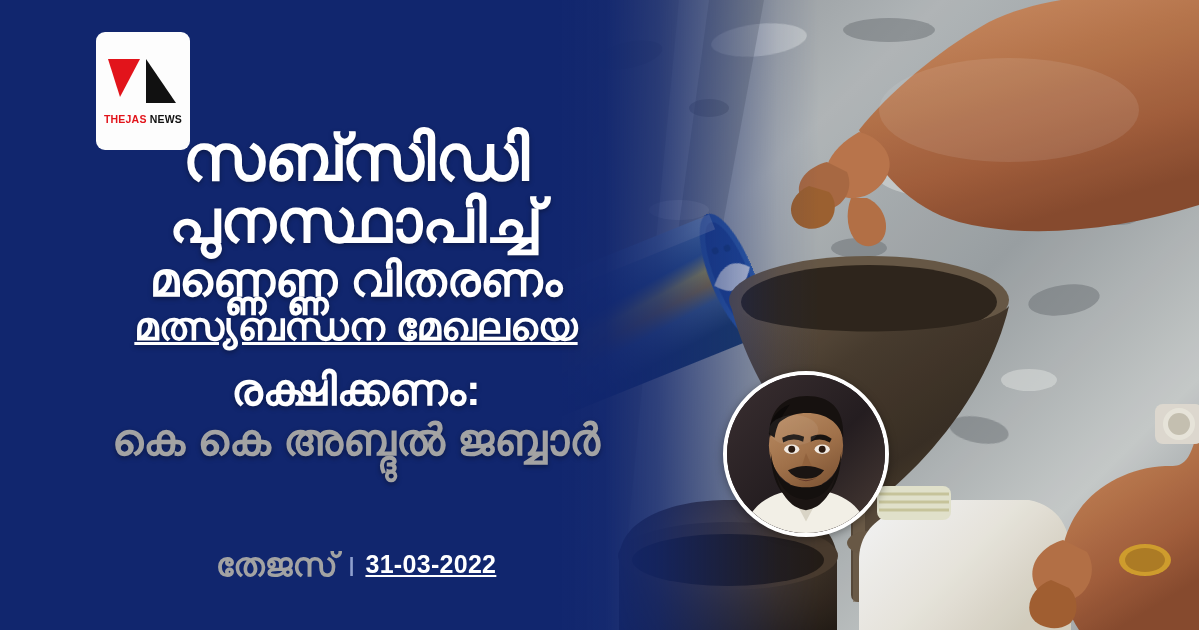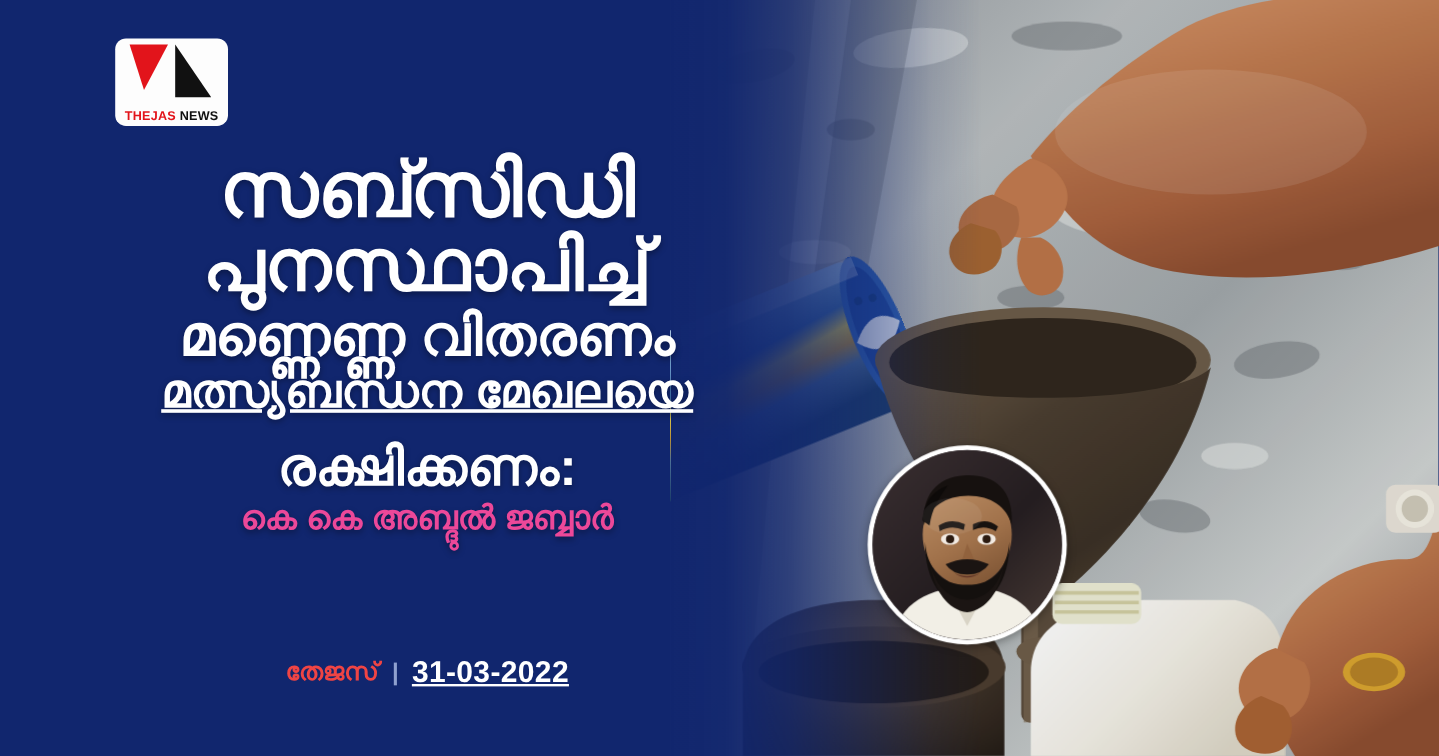--- a/index.html
+++ b/index.html
@@ -22,21 +22,21 @@
   #photo-fade {
     position:absolute; top:0; left:0; width:260px; height:630px;
     background:linear-gradient(to right,
        #11266e 0%, rgba(17,38,110,0.97) 18%, rgba(17,38,110,0.80) 38%,
        rgba(17,38,110,0.45) 62%, rgba(17,38,110,0.12) 84%, rgba(17,38,110,0) 100%);
     pointer-events:none;
   }
 
   
   #logo {
-    position:absolute; left:96px; top:32px; width:94px; height:73px;
+    position:absolute; left:96px; top:32px; width:94px; height:118px;
     background:#fdfdfd; border-radius:9px;
     display:flex; flex-direction:column; align-items:center; justify-content:center;
   }
   #logo-marks { width:74px; height:52px; display:block; }
   #logo-text {
     margin-top:5px; font-size:10.5px; font-weight:bold; letter-spacing:.2px;
     white-space:nowrap; line-height:1;
   }
   #logo-text .t1 { color:#e2141b; }
   #logo-text .t2 { color:#111; }
@@ -50,29 +50,29 @@
     color:#ffffff; font-weight:bold; line-height:1.0;
     font-family:"Liberation Sans", sans-serif;
     text-shadow:0 2px 5px rgba(0,0,0,.35);
     white-space:nowrap;
   }
   .hl-1 { font-size:64px; letter-spacing:0px; padding-bottom:2px; }
   .hl-2 { font-size:47px; padding-bottom:4px; }
   .hl-3 { font-size:60px; padding-bottom:4px; }
   .hl-4 { font-size:39px; padding-bottom:2px;text-decoration:underline; }
   .hl-5 { font-size:44px; padding-bottom:6px;margin-top:20px; }
-  .hl-6 { font-size:28px; color:#ec4899; text-shadow:0 2px 5px rgba(0,0,0,.35); }
+  .hl-6 { font-size:44px; color:#a3a3a3; text-shadow:0 2px 5px rgba(0,0,0,.35); }
 
   
   #footer {
     position:absolute; left:0; top:548px; width:712px;
     display:flex; align-items:center; justify-content:center; gap:11px;
     z-index:6;
   }
-  #brand { color:#ef4444; font-size:21px; font-weight:bold; line-height:1; }
+  #brand { color:#a3a3a3; font-size:33px; font-weight:bold; line-height:1; }
   #sep   { color:#8fa0cf; font-size:20px; font-weight:bold; line-height:1; }
   #date  { color:#ffffff; font-size:25px; font-weight:bold; letter-spacing:.3px; line-height:1;text-decoration:underline; }
 
   
   #portrait {
     position:absolute; left:723px; top:371px; width:166px; height:166px;
     border-radius:50%; background:#2a2326;
     border:4px solid #ffffff; overflow:hidden; z-index:7;
     box-shadow:0 2px 8px rgba(0,0,0,.35);
   }

